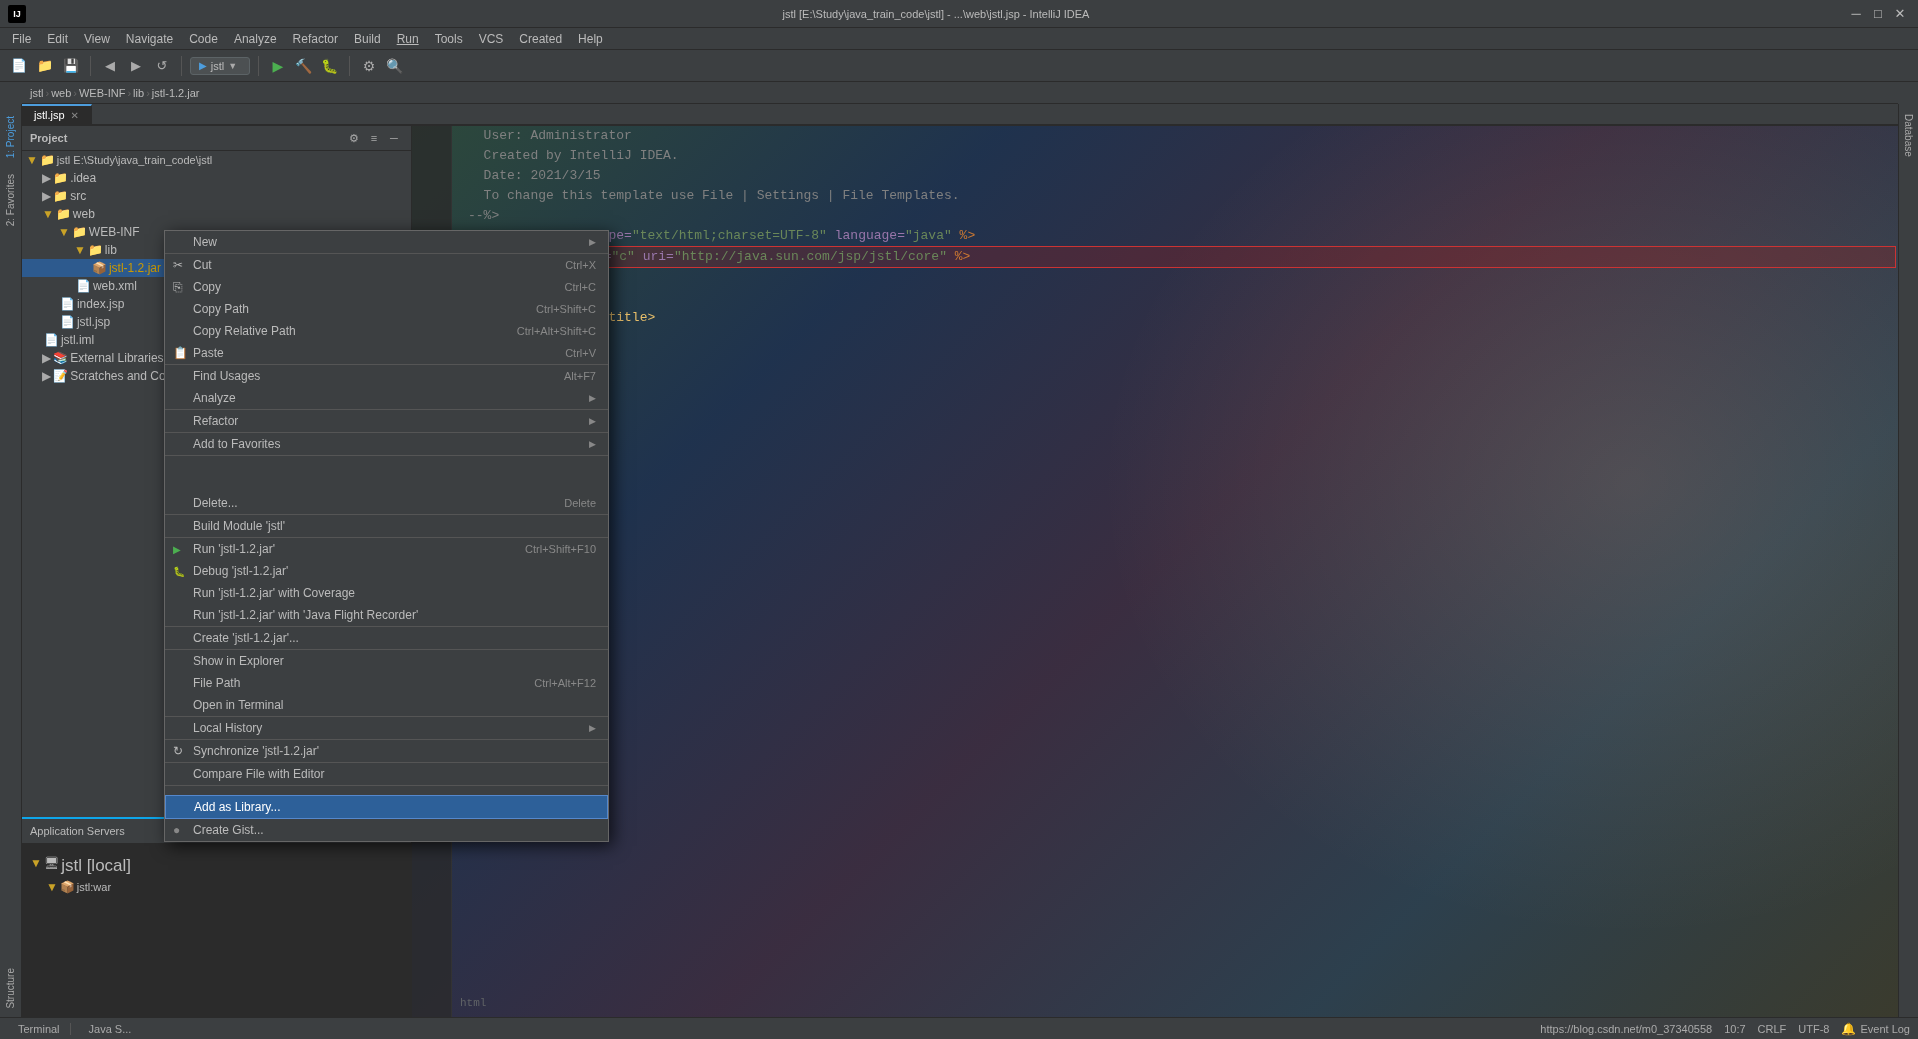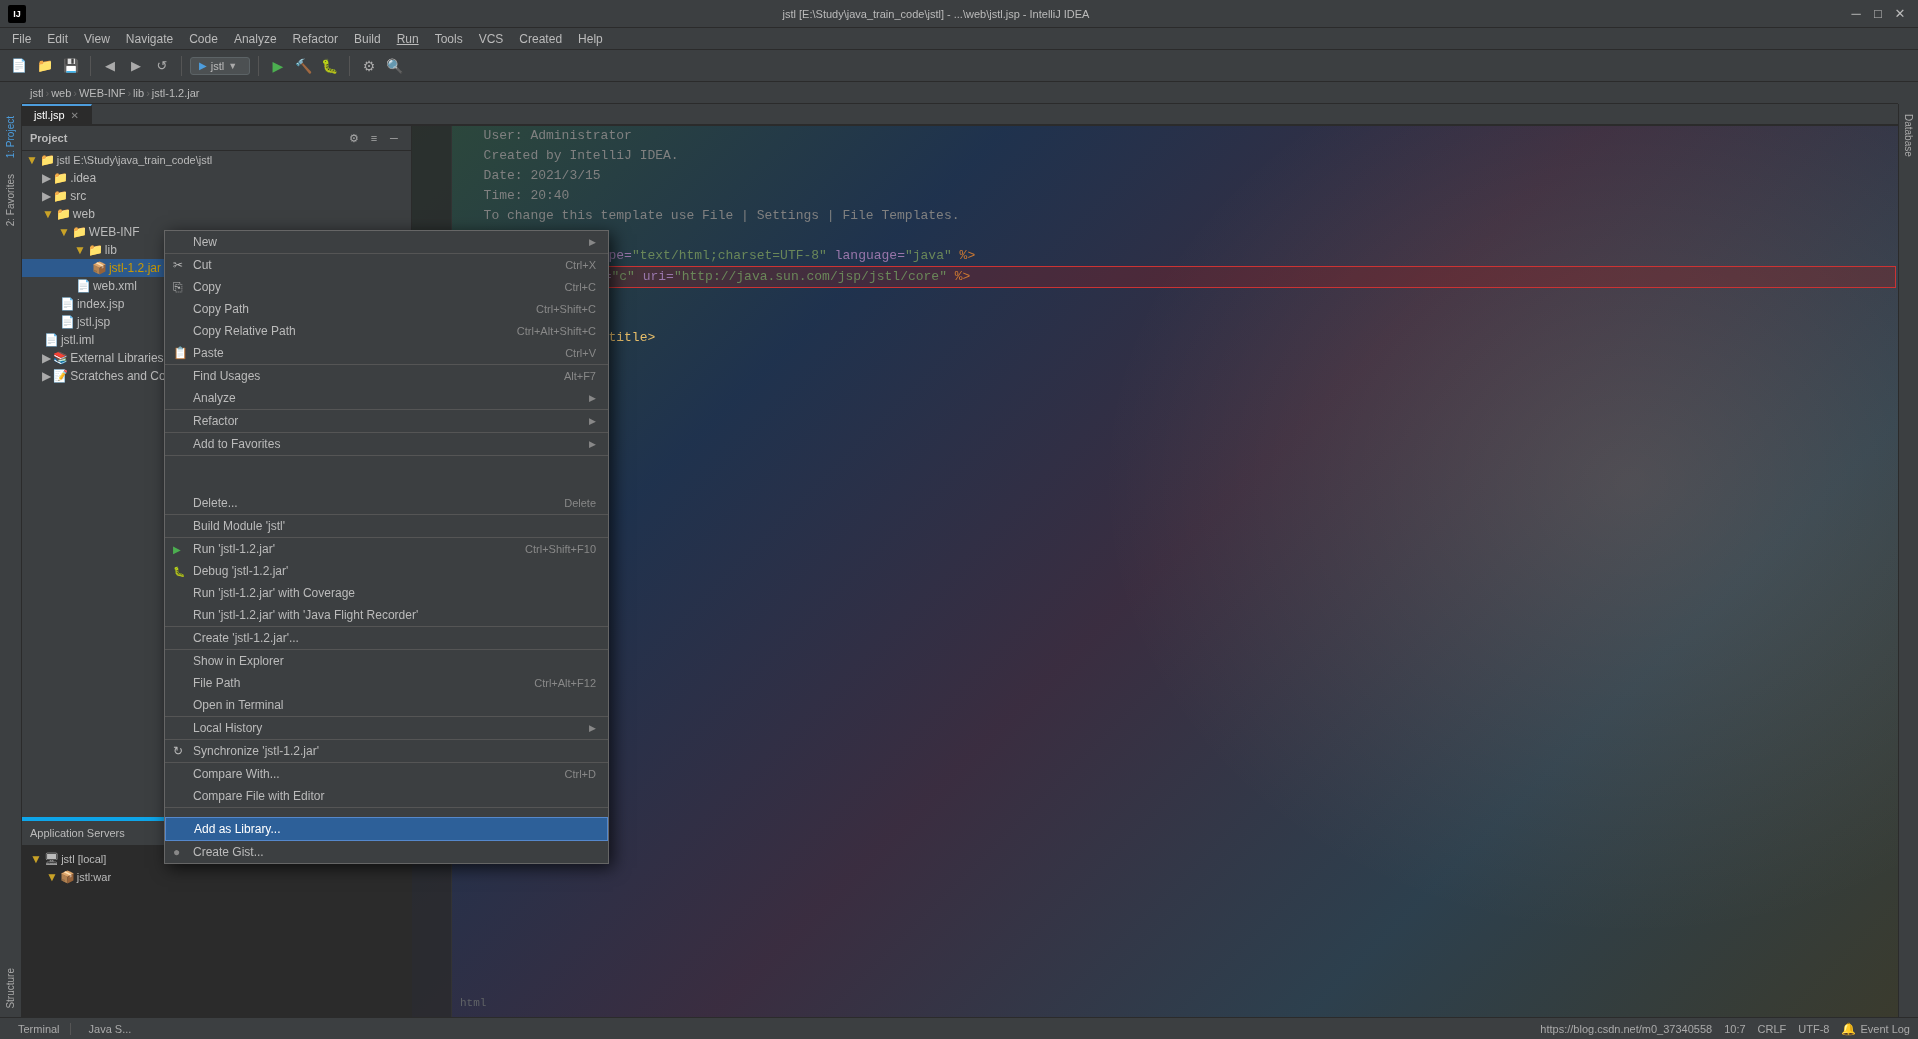--- a/index.html
+++ b/index.html
@@ -178,33 +178,33 @@
           <span style="color:#bbbbbb;">External Libraries</span>
         </div>
 
         <div style="display:flex;align-items:center;padding:2px 4px 2px 20px;cursor:pointer;">
           <span style="color:#aaa;">▶</span>
           <span style="color:#aaa;margin:0 2px;">📝</span>
           <span style="color:#bbbbbb;">Scratches and Co</span>
         </div>
       </div>
 
-      <div style="height:200px;background:#2b2b2b;border-top:4px solid #0ea5e9;flex-shrink:0;display:flex;flex-direction:column;">
+      <div style="height:200px;background:#2b2b2b;border-top:2px solid #0ea5e9;flex-shrink:0;display:flex;flex-direction:column;">
         <div style="background:#3c3f41;padding:3px 8px;display:flex;align-items:center;justify-content:space-between;border-bottom:1px solid #2b2b2b;font-size:11px;flex-shrink:0;">
           <span style="color:#bbbbbb;font-size:11px;">Application Servers</span>
           <div style="display:flex;gap:2px;">
             <button style="width:18px;height:18px;background:none;border:none;color:#aaa;cursor:pointer;">⚙</button>
             <button style="width:18px;height:18px;background:none;border:none;color:#aaa;cursor:pointer;">─</button>
           </div>
         </div>
         <div style="flex:1;overflow-y:auto;padding:4px;">
           <div style="display:flex;align-items:center;padding:2px 4px;cursor:pointer;">
             <span style="color:#c9a227;">▼</span>
             <span style="margin:0 2px;">🖥</span>
-            <span style="color:#bbbbbb;font-size:11px;">jstl [local]</span>
+            <span style="color:#bbbbbb;font-size:17px;margin-top:6px;">jstl [local]</span>
           </div>
           <div style="display:flex;align-items:center;padding:2px 4px 2px 20px;cursor:pointer;">
             <span style="color:#c9a227;">▼</span>
             <span style="margin:0 2px;">📦</span>
             <span style="color:#bbbbbb;font-size:11px;">jstl:war</span>
           </div>
         </div>
       </div>
     </div>
 
@@ -227,24 +227,20 @@
           <div style="display:flex;min-height:20px;">
             <span style="position:absolute;left:0;width:40px;text-align:right;padding-right:6px;color:#606366;font-size:11px;user-select:none;"></span>
             <span style="white-space:pre;color:#808080;padding-left:8px;">  Created by IntelliJ IDEA.</span>
           </div>
           <div style="display:flex;min-height:20px;">
             <span style="position:absolute;left:0;width:40px;text-align:right;padding-right:6px;color:#606366;font-size:11px;user-select:none;"></span>
             <span style="white-space:pre;color:#808080;padding-left:8px;">  Date: 2021/3/15</span>
           </div>
           <div style="display:flex;min-height:20px;">
             <span style="position:absolute;left:0;width:40px;text-align:right;padding-right:6px;color:#606366;font-size:11px;user-select:none;"></span>
-            <span style="white-space:pre;color:#808080;padding-left:8px;">  Time: 20:40</span>
-          </div>
-          <div style="display:flex;min-height:20px;">
-            <span style="position:absolute;left:0;width:40px;text-align:right;padding-right:6px;color:#606366;font-size:11px;user-select:none;"></span>
             <span style="white-space:pre;color:#808080;padding-left:8px;">  To change this template use File | Settings | File Templates.</span>
           </div>
           <div style="display:flex;min-height:20px;">
             <span style="position:absolute;left:0;width:40px;text-align:right;padding-right:6px;color:#606366;font-size:11px;user-select:none;"></span>
             <span style="white-space:pre;color:#808080;padding-left:8px;">--%&gt;</span>
           </div>
 
           <div style="display:flex;min-height:20px;">
             <span style="position:absolute;left:0;width:40px;text-align:right;padding-right:6px;color:#606366;font-size:11px;user-select:none;">8</span>
             <span style="white-space:pre;padding-left:8px;"><span style="color:#cc7832;">&lt;%@</span> <span style="color:#e8bf6a;">page</span> <span style="color:#9876aa;">contentType=</span><span style="color:#6a8759;">"text/html;charset=UTF-8"</span> <span style="color:#9876aa;">language=</span><span style="color:#6a8759;">"java"</span> <span style="color:#cc7832;">%&gt;</span></span>
@@ -415,24 +411,20 @@
     <span style="color:#888;font-size:9px;">▶</span>
   </div>
   <div style="border-bottom:1px solid #555;"></div>
 
   <div style="display:flex;align-items:center;justify-content:space-between;padding:4px 12px 4px 28px;cursor:pointer;min-height:22px;position:relative;">
     <span style="position:absolute;left:8px;">↻</span>
     <span>Synchronize 'jstl-1.2.jar'</span>
   </div>
   <div style="border-bottom:1px solid #555;"></div>
 
-  <div style="display:flex;align-items:center;justify-content:space-between;padding:4px 12px 4px 28px;cursor:pointer;min-height:22px;position:relative;">
-    <span>Compare With...</span>
-    <span style="color:#888;font-size:11px;">Ctrl+D</span>
-  </div>
 
   <div style="display:flex;align-items:center;justify-content:space-between;padding:4px 12px 4px 28px;cursor:pointer;min-height:22px;position:relative;">
     <span>Compare File with Editor</span>
   </div>
   <div style="border-bottom:1px solid #555;"></div>
 
   <div style="display:flex;align-items:center;justify-content:space-between;padding:4px 12px 4px 28px;cursor:pointer;min-height:22px;position:relative;background:#2d6099;border:1px solid #5588cc;margin-top:9px;">
     <span style="color:#ffffff;">Add as Library...</span>
   </div>
 

